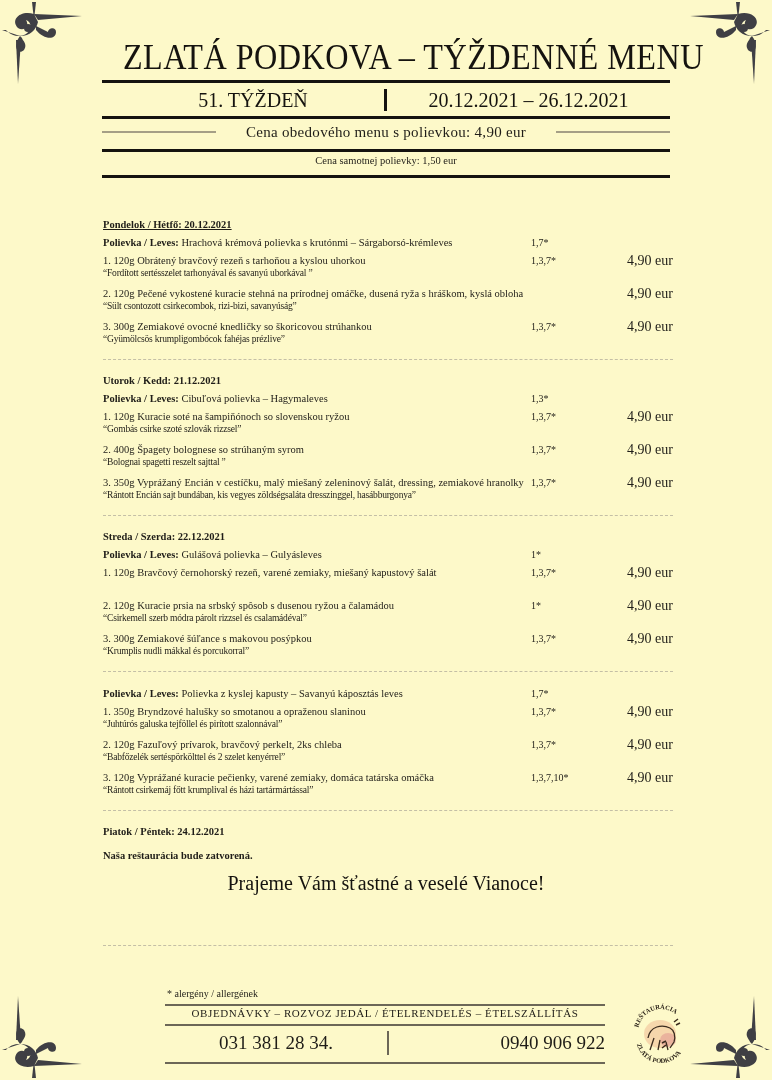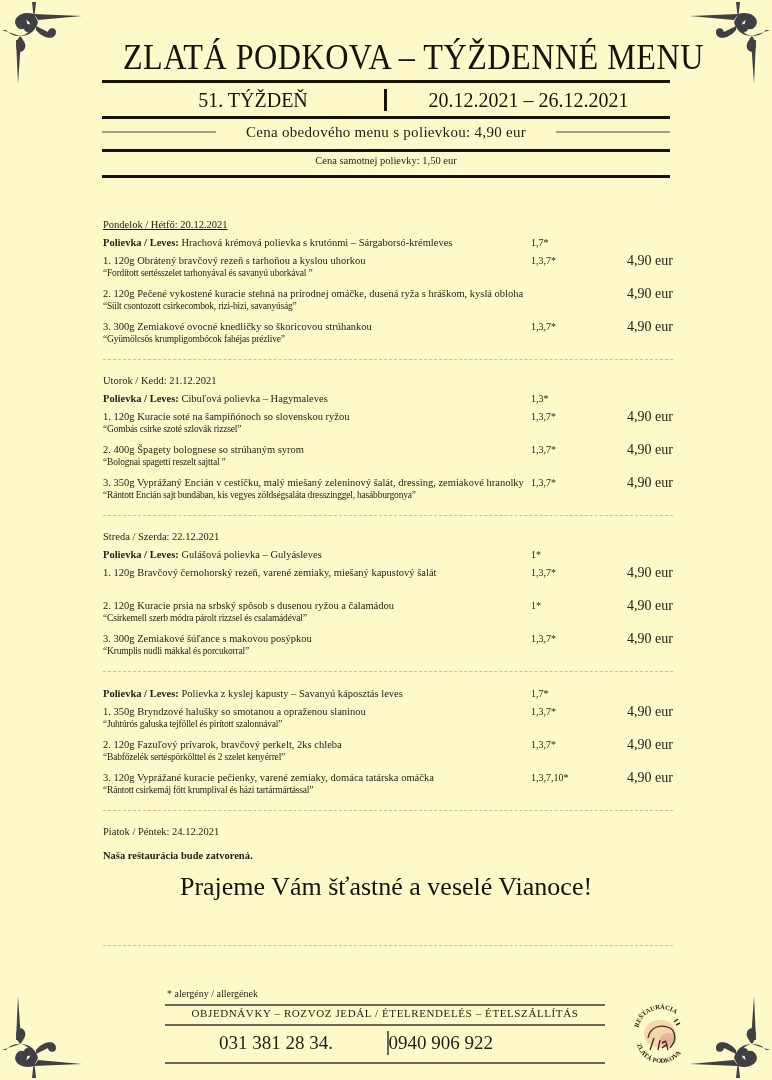--- a/index.html
+++ b/index.html
@@ -26,47 +26,47 @@
   .week-row .right { flex: 1; text-align: center; }
 
   .price-main { position: absolute; left: 102px; width: 568px; top: 121px; height: 22px; display: flex; align-items: center; gap: 20px; }
   .price-main .line { flex: 1; height: 1.5px; background: #a59f86; }
   .price-main .text { padding: 0 10px; font-family: "Liberation Serif", serif; font-size: 15px; letter-spacing: 0.3px; }
 
   .price-soup { position: absolute; left: 102px; width: 568px; top: 155px; text-align: center;
     font-family: "Liberation Serif", serif; font-size: 10.5px; }
 
   .content { position: absolute; left: 103px; width: 570px; top: 217px; font-family: "Liberation Serif", serif; }
-  .day-header { font-size: 10.5px; font-weight: normal; height: 15px; line-height: 15px; }
+  .day-header { font-size: 10.5px; font-weight: bold; height: 15px; line-height: 15px; }
   .day-header.underline { text-decoration: underline; }
   .row { position: relative; font-size: 10.5px; line-height: 13px; }
   .soup-row { height: 18px; line-height: 18px; margin-top: 2px; }
   .soup-row b { font-weight: bold; }
   .item { height: 31px; margin-top: 2px; }
   .item .sk { display: block; white-space: nowrap; }
   .item .hu { display: block; font-size: 9.5px; white-space: nowrap; letter-spacing: -0.2px; }
   .allergen { position: absolute; left: 428px; top: 0; font-size: 10px; }
   .price { position: absolute; right: 0; top: 0; font-size: 14px; }
   .dashes { height: 1px; border-top: 1.5px dashed #c4bfa6; margin: 8px 0 13px 0; }
   .dashes-wide { position: absolute; left: 103px; width: 570px; border-top: 1.5px dashed #c4bfa6; }
 
   .closed-text { font-size: 10.5px; font-weight: bold; height: 15px; line-height: 15px; }
 
   .wish { position: absolute; left: 102px; width: 568px; top: 872px; text-align: center;
-    font-family: "Liberation Serif", serif; font-size: 26px; color: #15130f; }
+    font-family: "Liberation Serif", serif; font-size: 20px; color: #15130f; }
 
   .footnote { position: absolute; left: 167px; top: 988px; font-size: 10px; font-family: "Liberation Serif", serif; }
   .footer-rule { position: absolute; left: 165px; width: 440px; height: 1.5px; background: #6c6757; }
   .orders { position: absolute; left: 165px; width: 440px; top: 1007px; text-align: center;
     font-family: "Liberation Serif", serif; font-size: 11px; letter-spacing: 0.6px; }
   .phones { position: absolute; left: 165px; width: 440px; top: 1030px; height: 26px; display: flex; align-items: center;
     font-family: "Liberation Serif", serif; font-size: 19px; }
   .phones .p1 { width: 222px; text-align: center; }
   .phones .sep { width: 1.5px; height: 24px; background: #6c6757; }
-  .phones .p2 { flex: 1; text-align: left; }
+  .phones .p2 { flex: 1; text-align: right; }
 
   .logo { position: absolute; left: 630px; top: 998px; width: 62px; height: 66px; }
 </style>
 </head>
 <body>
 
 <div class="corner tl">
   <svg viewBox="0 0 90 90">
       <g fill="#3f3f44">
     <path d="M32 2 L34 20 L36 2 Z"></path>

